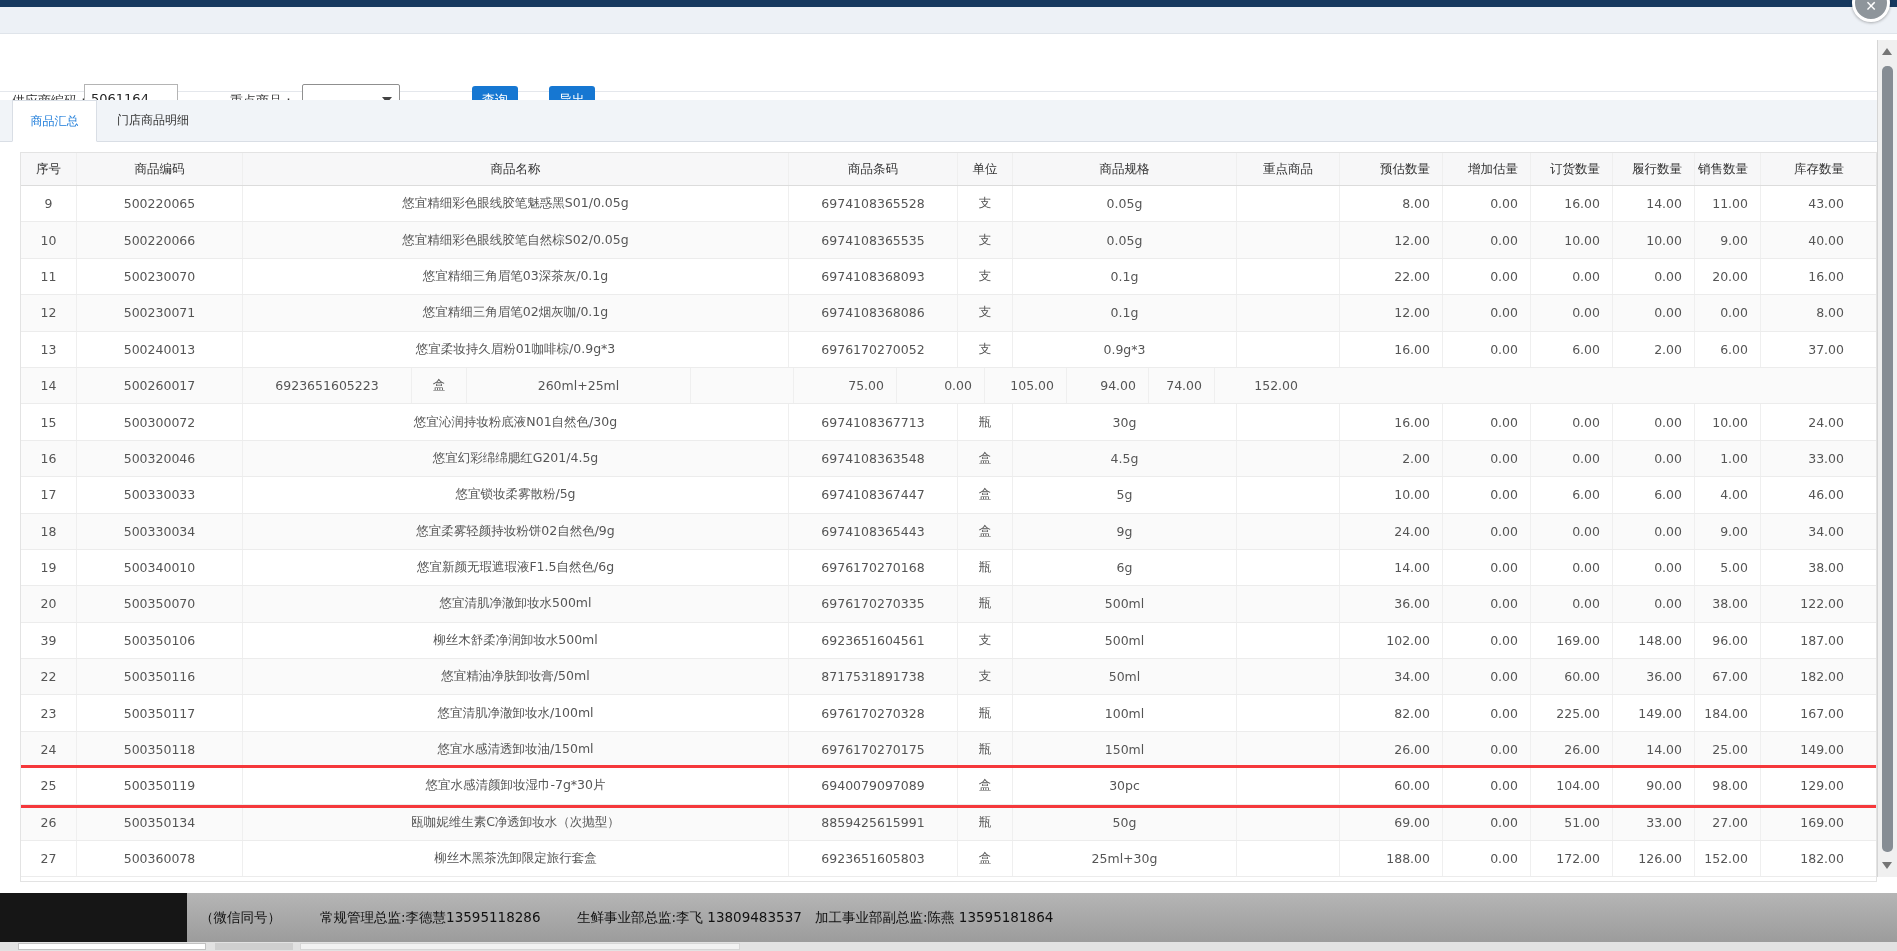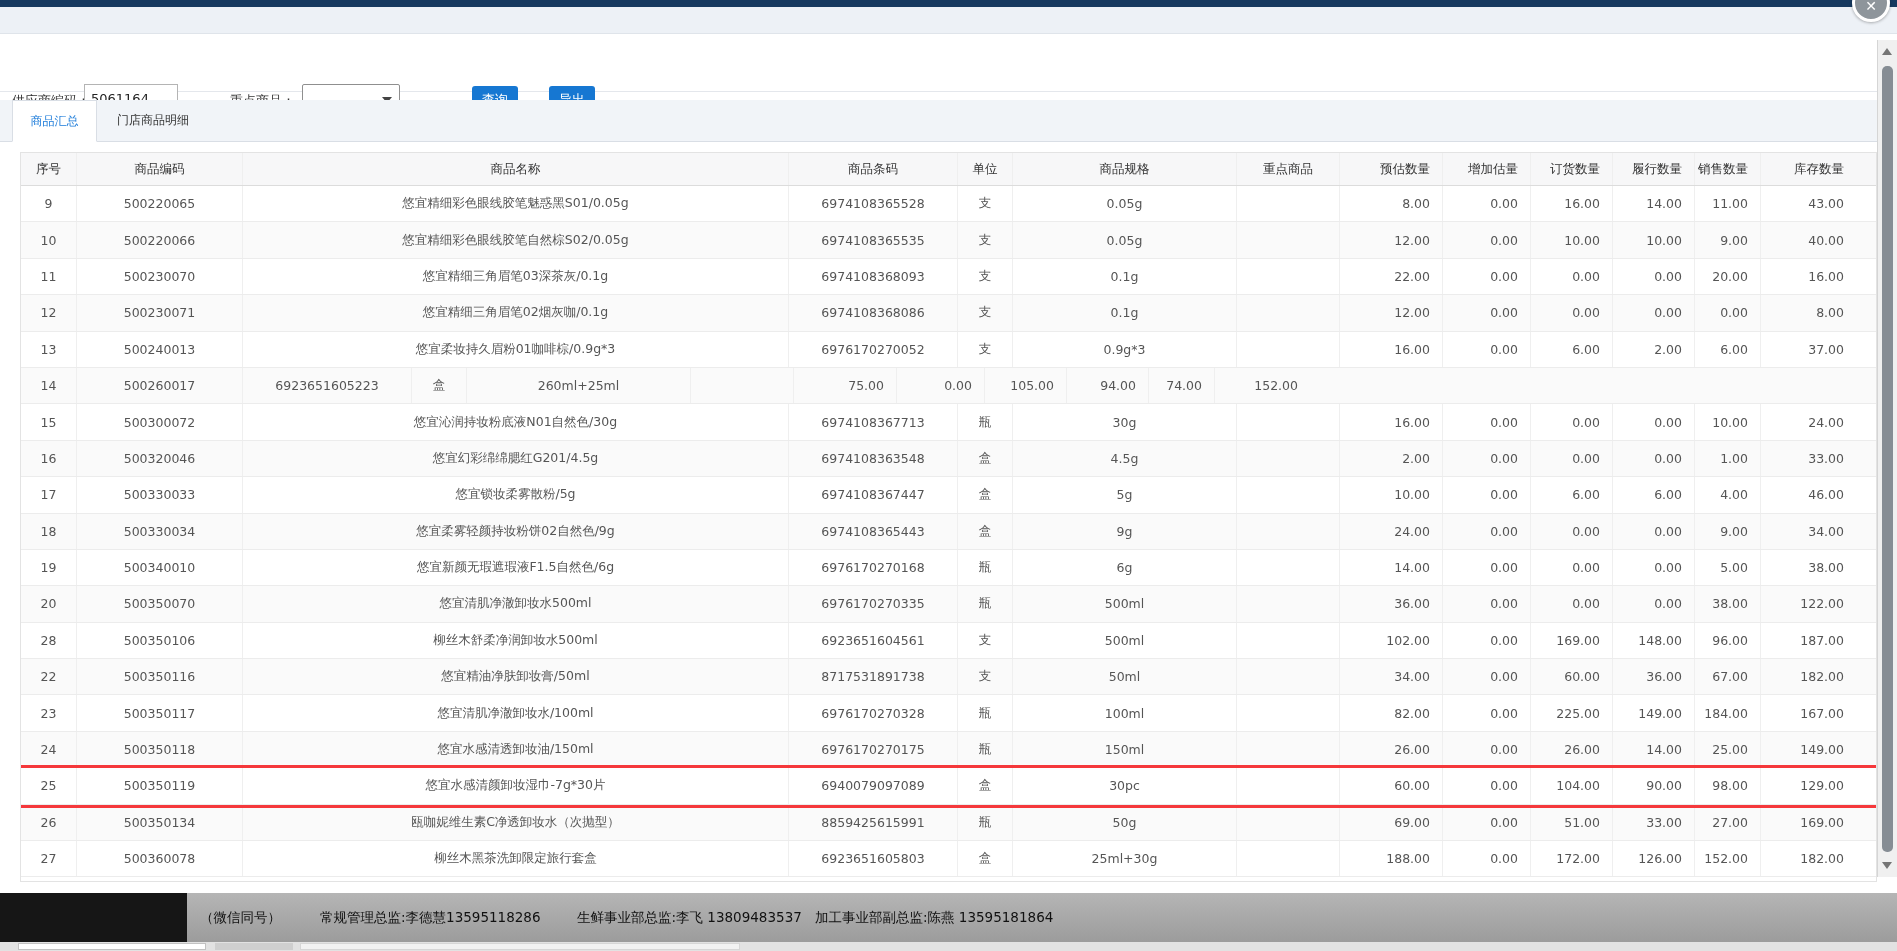--- a/index.html
+++ b/index.html
@@ -280,21 +280,21 @@
         <div class="tcell c5">500ml</div>
         <div class="tcell c6"></div>
         <div class="tcell c7">36.00</div>
         <div class="tcell c8">0.00</div>
         <div class="tcell c9">0.00</div>
         <div class="tcell c10">0.00</div>
         <div class="tcell c11">38.00</div>
         <div class="tcell c12">122.00</div>
       </div>
       <div class="trow">
-        <div class="tcell c0">28</div>
+        <div class="tcell c0">39</div>
         <div class="tcell c1">500350106</div>
         <div class="tcell c2">柳丝木舒柔净润卸妆水500ml</div>
         <div class="tcell c3">6923651604561</div>
         <div class="tcell c4">支</div>
         <div class="tcell c5">500ml</div>
         <div class="tcell c6"></div>
         <div class="tcell c7">102.00</div>
         <div class="tcell c8">0.00</div>
         <div class="tcell c9">169.00</div>
         <div class="tcell c10">148.00</div>

